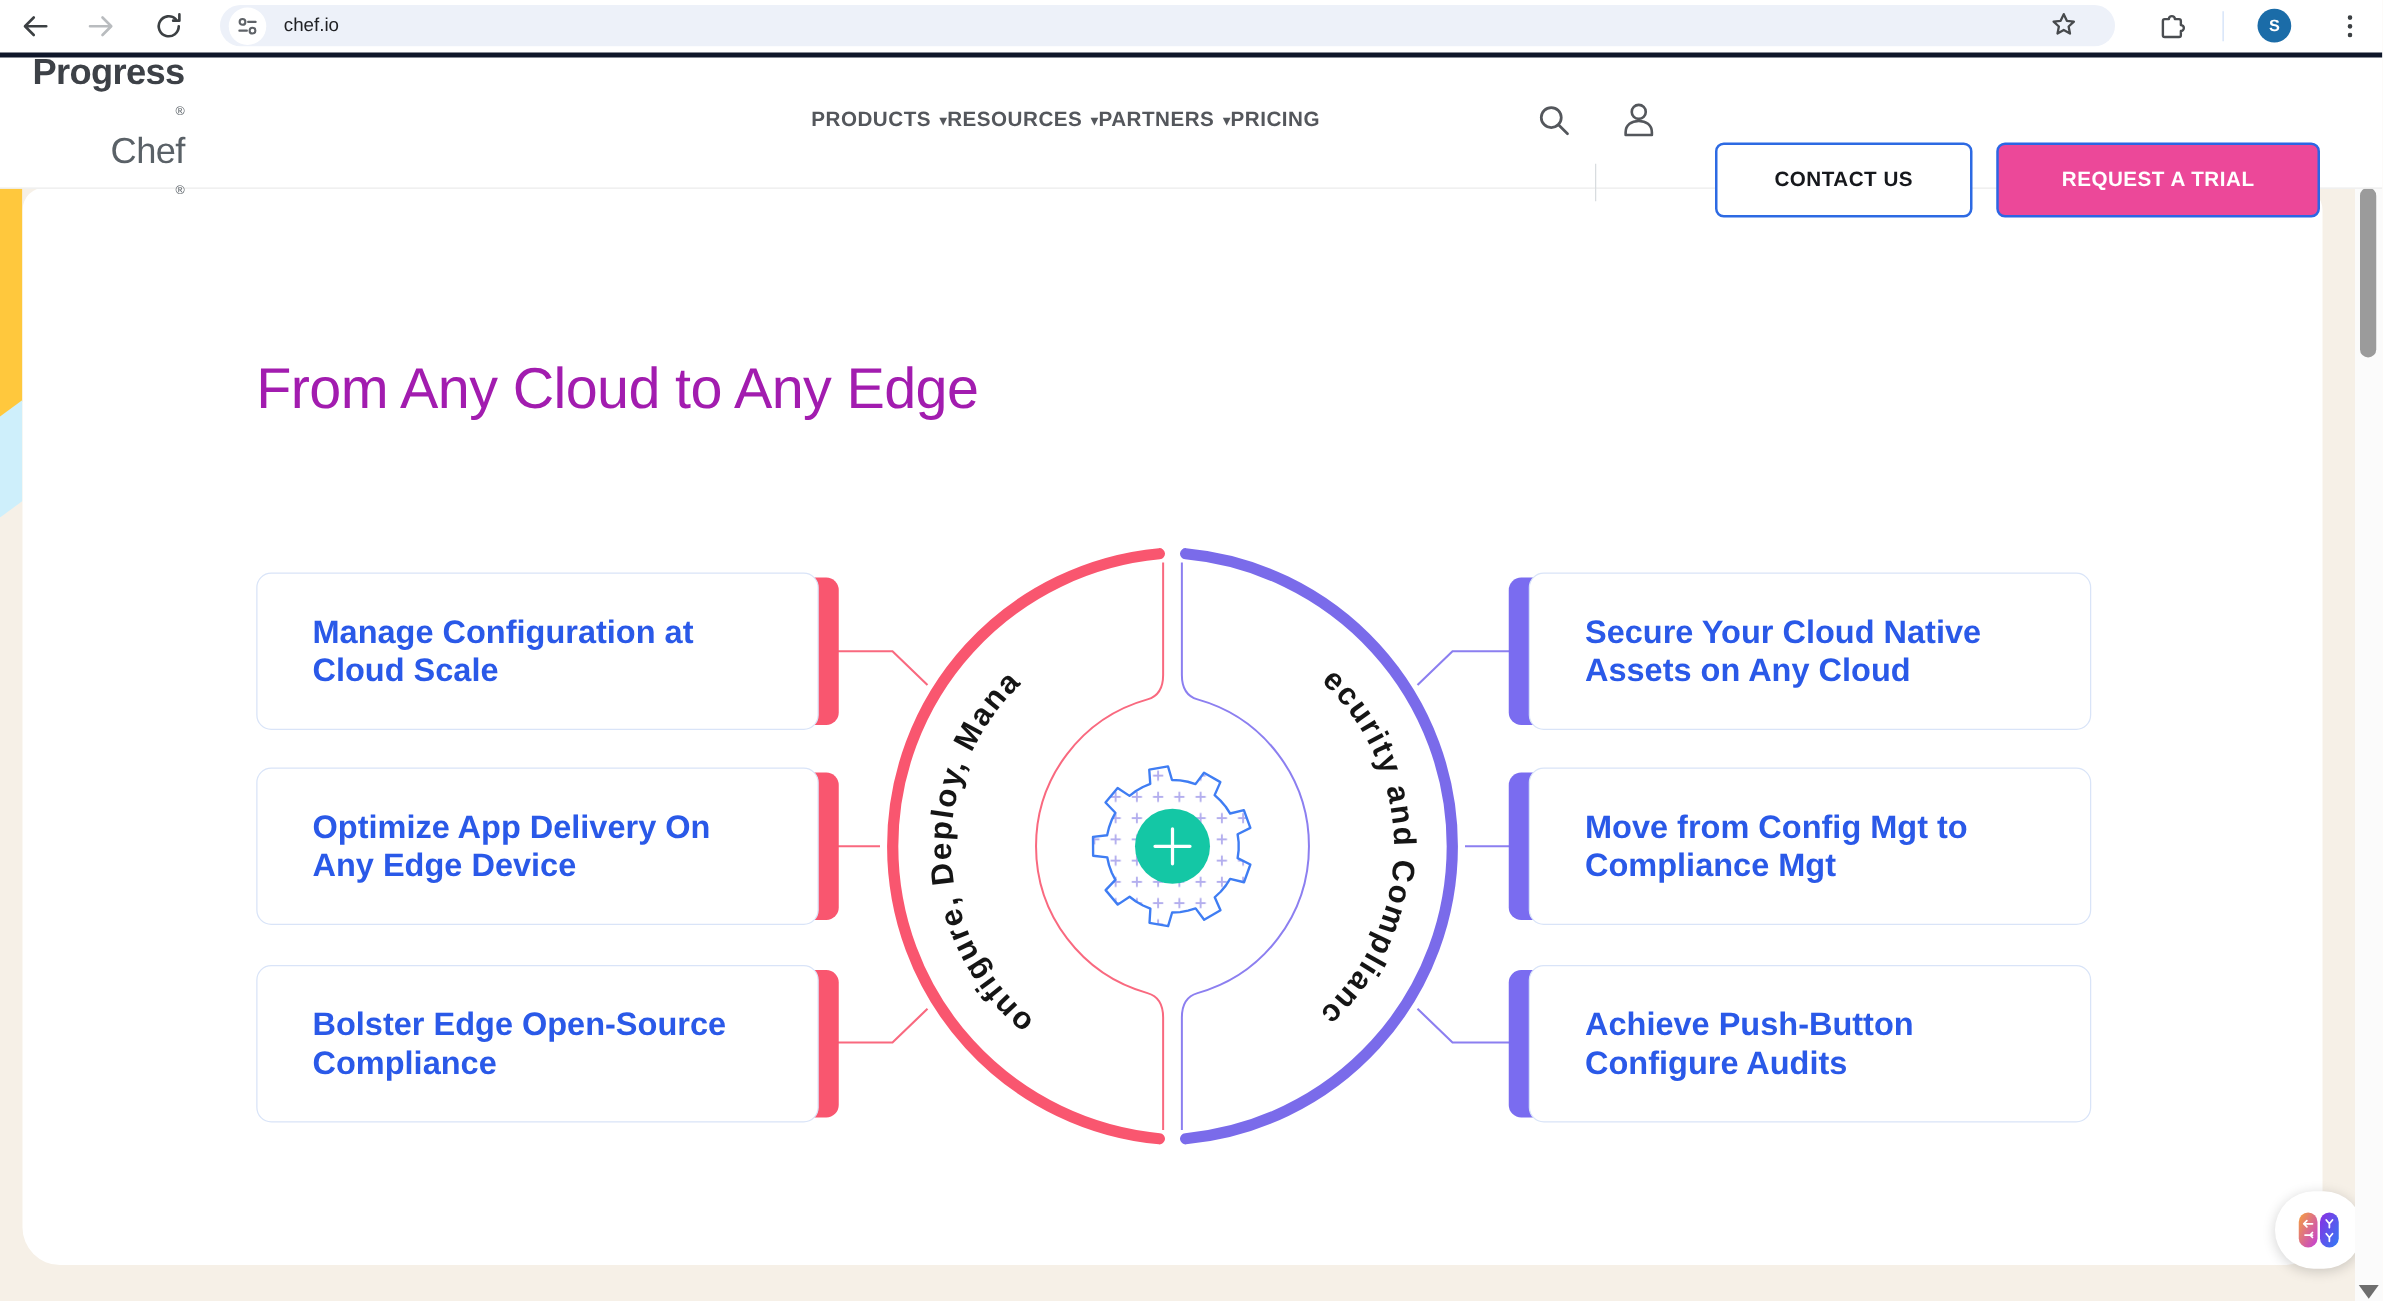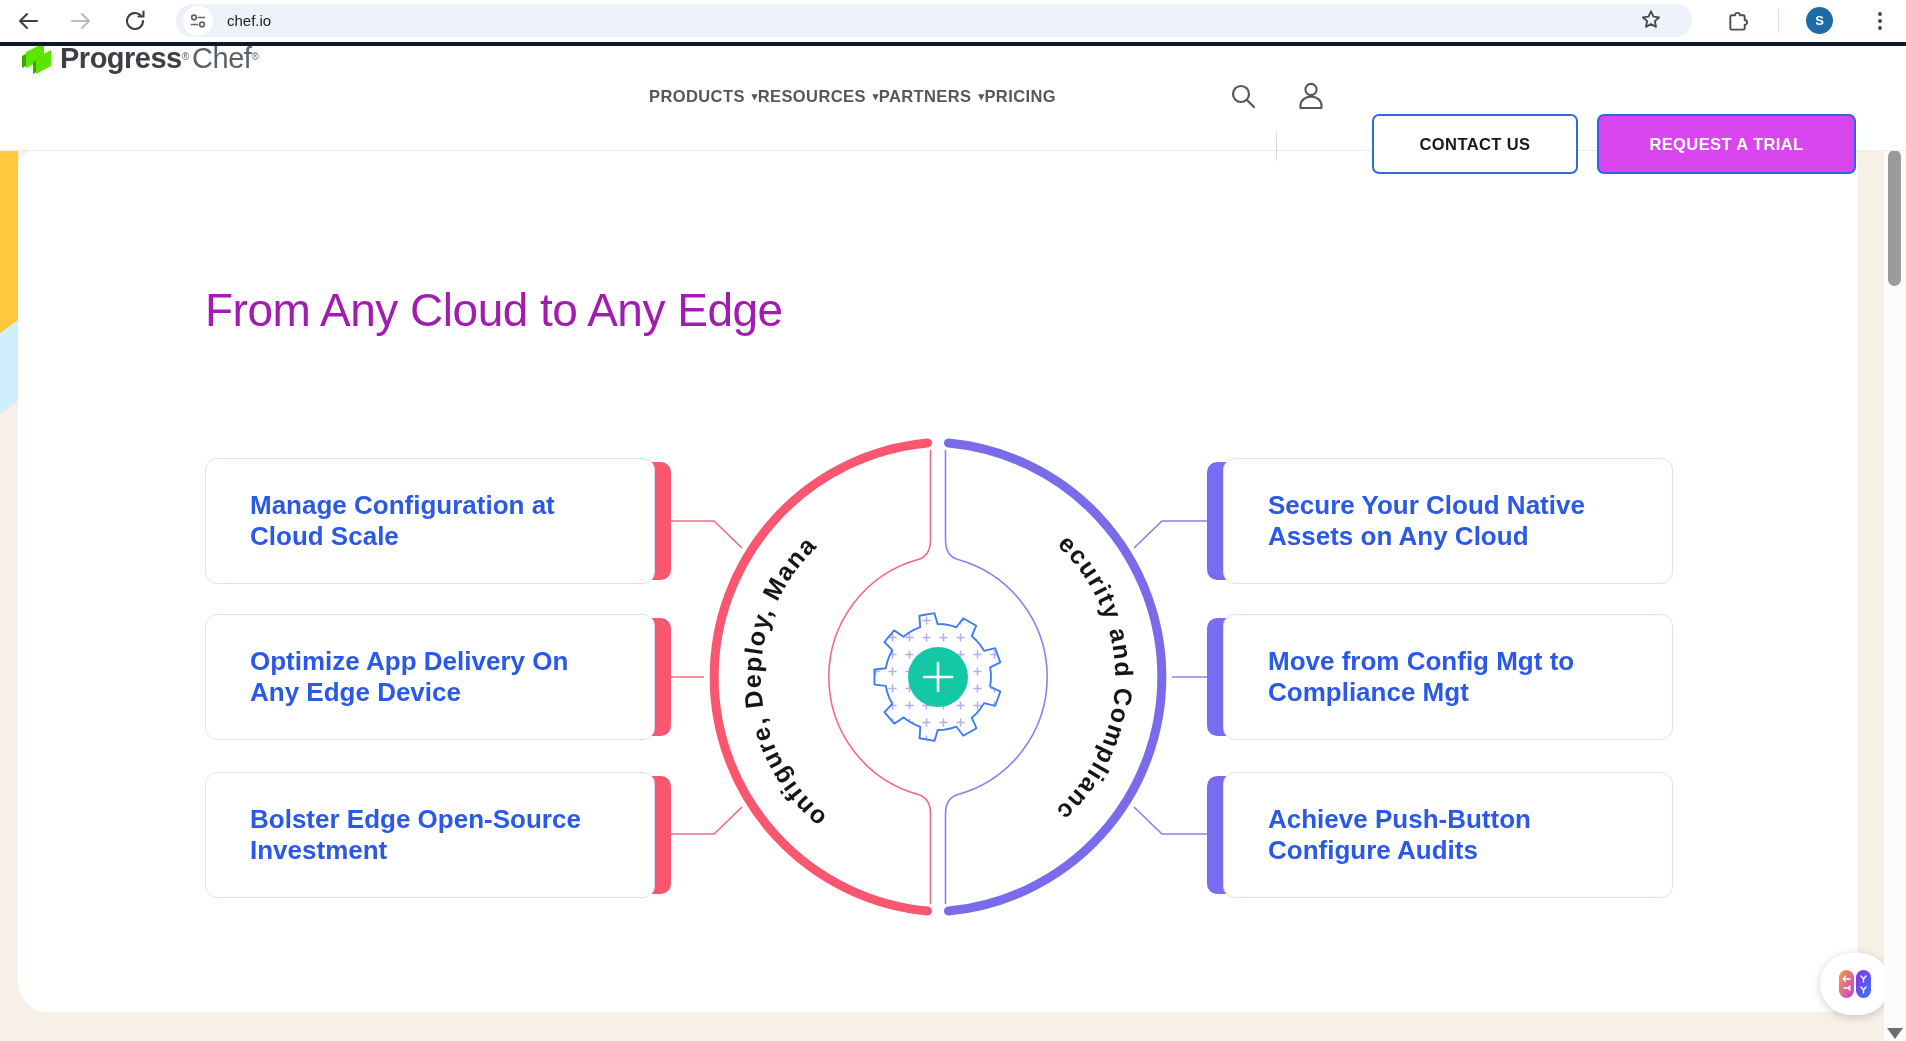--- a/index.html
+++ b/index.html
@@ -12,32 +12,32 @@
   .urlpill{position:absolute;left:176px;top:4px;width:1516px;height:33px;background:#edf1f9;border-radius:17px;display:flex;align-items:center;}
   .tunecircle{width:30px;height:30px;border-radius:50%;background:#fff;margin-left:7px;display:flex;align-items:center;justify-content:center;}
   .urltext{margin-left:14px;font-size:15px;color:#202124;}
   .pillstar{position:absolute;right:28px;top:3px;}
   .avatar{position:absolute;left:1806px;top:7px;width:27px;height:27px;border-radius:50%;background:#1b6ca8;color:#fff;font-size:13px;display:flex;align-items:center;justify-content:center;font-weight:bold;}
   .kebab{position:absolute;left:1868px;top:5px;width:24px;height:32px;display:flex;align-items:center;justify-content:center;}
   .chromediv{position:absolute;left:1778px;top:9px;width:1px;height:24px;background:#cfe0f8;}
 
   
   .siteheader{position:absolute;left:0;top:42px;width:1906px;height:108px;background:#fff;border-bottom:1px solid #ececec;z-index:30;}
-  .logo{position:absolute;left:20px;top:0;height:108px;display:flex;align-items:flex-start;cursor:pointer;}
+  .logo{position:absolute;left:20px;top:0;height:108px;display:flex;align-items:flex-end;cursor:pointer;flex-direction:column;}
   .logo-text-brand{font-size:29px;font-weight:bold;color:#3d4147;letter-spacing:-0.5px;margin-left:6px;}
   .logo-text-prod{font-size:29px;font-weight:400;color:#5a6167;letter-spacing:-0.5px;margin-left:3px;}
   .reg{font-size:10px;color:#5a6167;vertical-align:top;line-height:30px;}
   .mainnav{position:absolute;left:649px;top:0;height:108px;display:flex;align-items:center;}
   .navitem{display:flex;align-items:center;gap:7px;font-size:16.5px;font-weight:600;color:#54575c;letter-spacing:.4px;cursor:pointer;}
   .caret{font-size:11px;color:#54575c;}
   .hicon{position:absolute;top:0;height:108px;display:flex;align-items:center;}
   .headerdiv{position:absolute;left:1276px;top:89px;width:1px;height:30px;background:#d8dcdf;}
   .btn{position:absolute;top:72px;height:60px;border-radius:7px;display:flex;align-items:center;justify-content:center;font-size:16.5px;font-weight:bold;letter-spacing:.4px;cursor:pointer;box-sizing:border-box;}
   .btn-contact{left:1372px;width:206px;background:#fff;border:2px solid #2d6ae3;color:#16181c;}
-  .btn-trial{left:1597px;width:259px;background:#d946ef;border:2px solid #2c66e4;color:#fff;}
+  .btn-trial{left:1597px;width:259px;background:#ec4899;border:2px solid #2c66e4;color:#fff;}
 
   
   .panel{position:absolute;left:18px;top:150px;width:1840px;height:862px;background:#ffffff;border-radius:18px 18px 30px 30px;z-index:1;}
   .strip{position:absolute;left:0;width:18px;z-index:2;}
   .strip-yellow{top:150px;height:186px;background:#ffc83d;clip-path:polygon(0 0,100% 0,100% 92%,0 100%);}
   .strip-blue{top:320px;height:94px;background:#ceeffb;clip-path:polygon(0 14%,100% 0,100% 86%,0 100%);}
   .pagetitle{position:absolute;left:205px;top:252px;font-size:46px;font-weight:400;letter-spacing:-0.5px;color:#a21caf;z-index:5;}
 
   .diagram-svg{position:absolute;left:0;top:0;width:1906px;height:1041px;z-index:3;pointer-events:none;}
 
@@ -214,21 +214,21 @@
     <div class="card-text"><span>Manage Configuration at</span><br><span>Cloud Scale</span></div>
   </div>
 
   <div class="tab tab-pink" style="left:641px;top:618px;height:118px;"></div>
   <div class="card" style="left:205px;top:614px;">
     <div class="card-text"><span>Optimize App Delivery On</span><br><span>Any Edge Device</span></div>
   </div>
 
   <div class="tab tab-pink" style="left:641px;top:776px;height:118px;"></div>
   <div class="card" style="left:205px;top:772px;">
-    <div class="card-text"><span>Bolster Edge Open-Source</span><br><span>Investment</span></div>
+    <div class="card-text"><span>Bolster Edge Open-Source</span><br><span>Compliance</span></div>
   </div>
 
   <div class="tab tab-purple" style="left:1207px;top:462px;height:118px;"></div>
   <div class="card" style="left:1223px;top:458px;">
     <div class="card-text"><span>Secure Your Cloud Native</span><br><span>Assets on Any Cloud</span></div>
   </div>
 
   <div class="tab tab-purple" style="left:1207px;top:618px;height:118px;"></div>
   <div class="card" style="left:1223px;top:614px;">
     <div class="card-text"><span>Move from Config Mgt to</span><br><span>Compliance Mgt</span></div>

